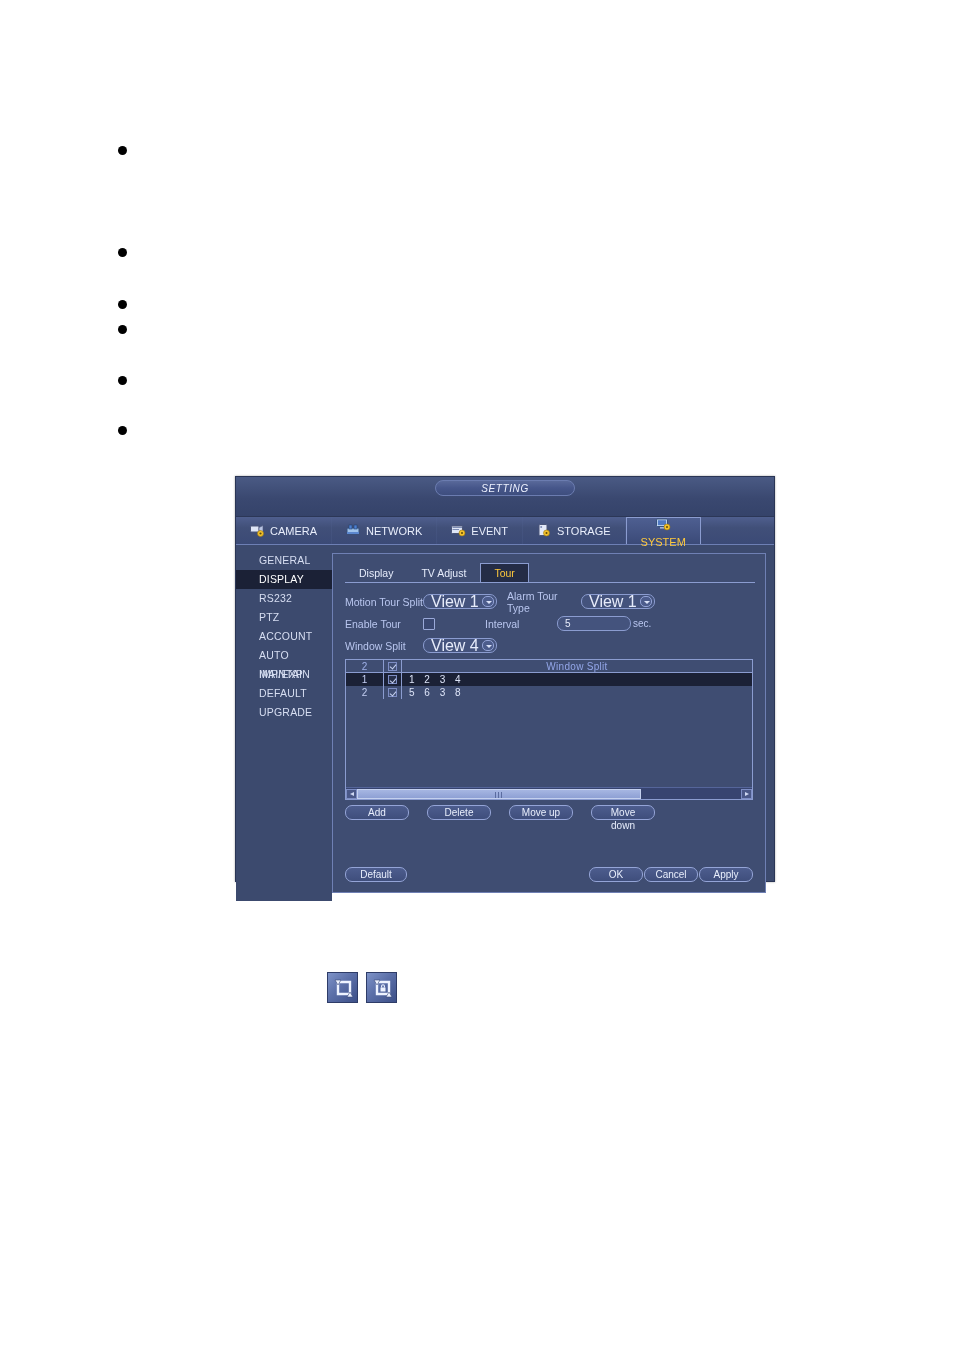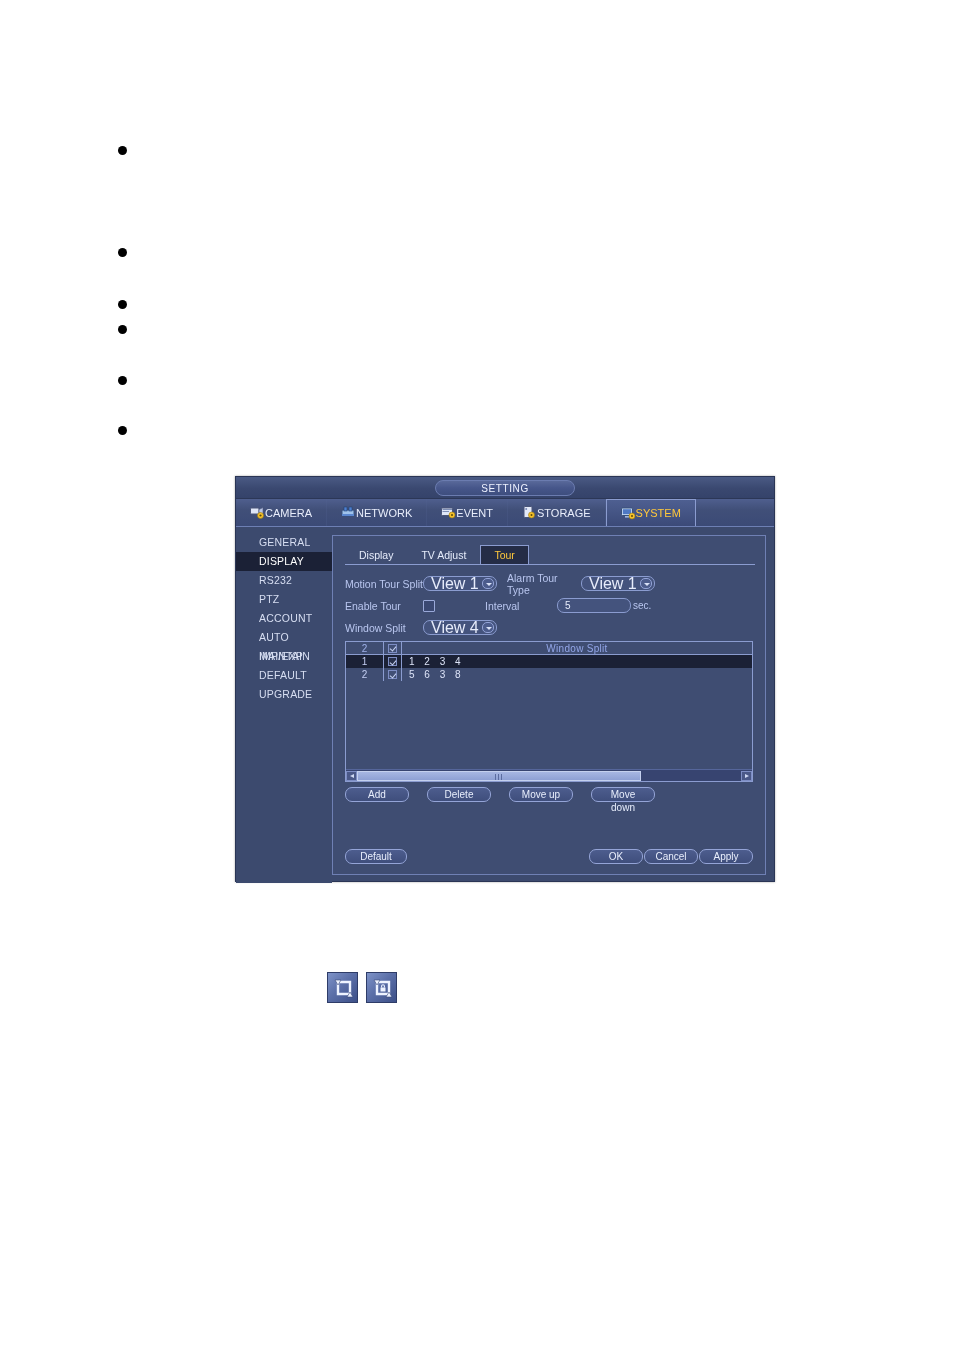--- a/index.html
+++ b/index.html
@@ -33,23 +33,24 @@
     left:235px; top:476px;
     width:540px; height:406px;
     background:#3c4a6e;
     border:1px solid #2a3555;
     box-shadow:0 0 2px rgba(0,0,0,.35);
   }
 
   
   .titlebar {
     position:relative;
-    height:22px;
+    height:40px;
     background:linear-gradient(180deg,#4a5a84 0%,#3a4870 55%,#35436a 100%);
     border-bottom:1px solid #2c3757;
+    font-style:italic;
   }
   .title-pill {
     position:absolute;
     left:50%; transform:translateX(-50%);
     top:3px;
     width:140px; height:16px;
     border-radius:8px;
     background:linear-gradient(180deg,#59699a 0%,#46568a 50%,#3e4e7e 100%);
     border:1px solid #6b7cb0;
     color:#eef2ff;
@@ -62,32 +63,34 @@
   
   .tabstrip {
     display:flex;
     height:28px;
     background:linear-gradient(180deg,#4f5f8e 0%,#44538096 40%,#3b4a76 100%);
     border-bottom:1px solid #6d7fb4;
   }
   .main-tab {
     flex:0 0 auto;
     display:flex; align-items:center;
+    gap:5px;
     padding:0 14px;
     font-size:11px;
     color:#e9eefc;
     position:relative;
     border-right:1px solid #55659440;
   }
   .main-tab.active {
     background:linear-gradient(180deg,#4e5f91 0%,#3b4a78 100%);
     color:#ffc93c;
     border-top:1px solid #8b9cd0;
     border-left:1px solid #8b9cd0;
     border-right:1px solid #8b9cd0;
+    flex-direction:column;
   }
   .tab-icon { width:15px; height:13px; display:block; }
 
   
   .dlg-body { display:flex; height:calc(406px - 22px - 28px); }
 
   .sidebar {
     width:96px;
     padding-top:6px;
     background:#3c4a6e;

